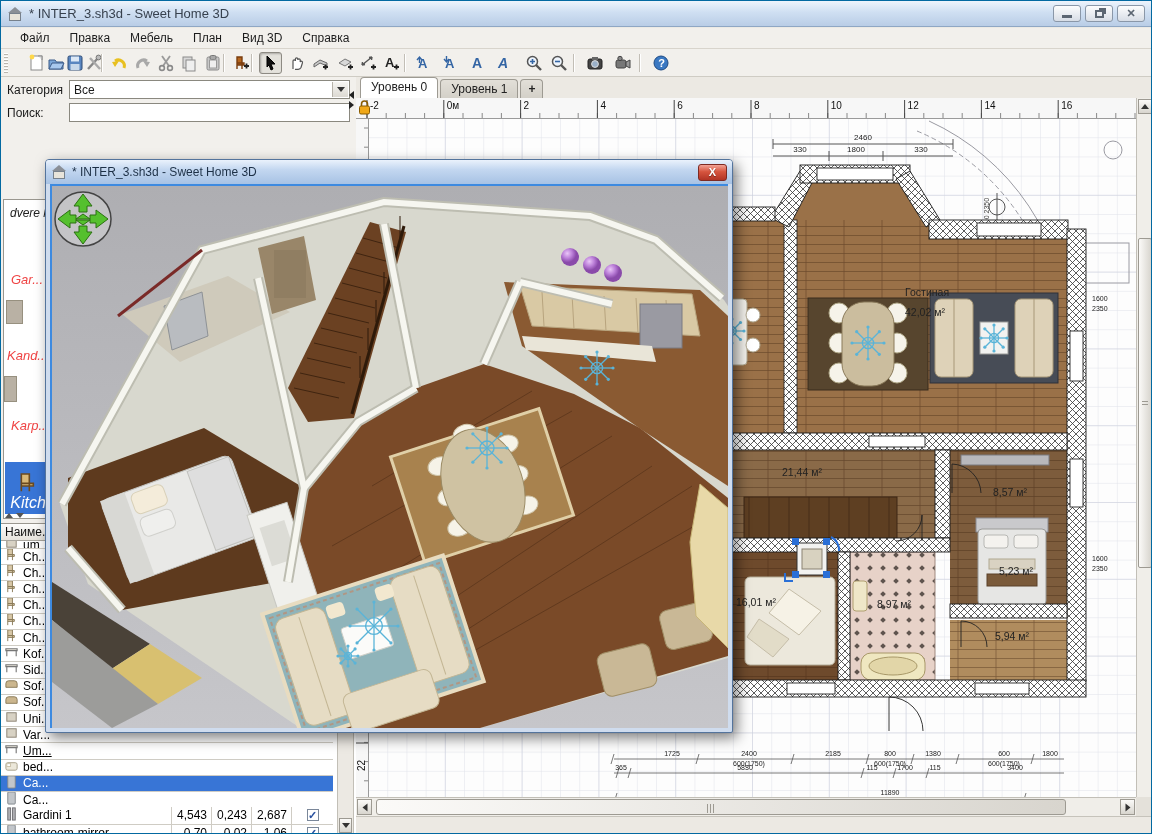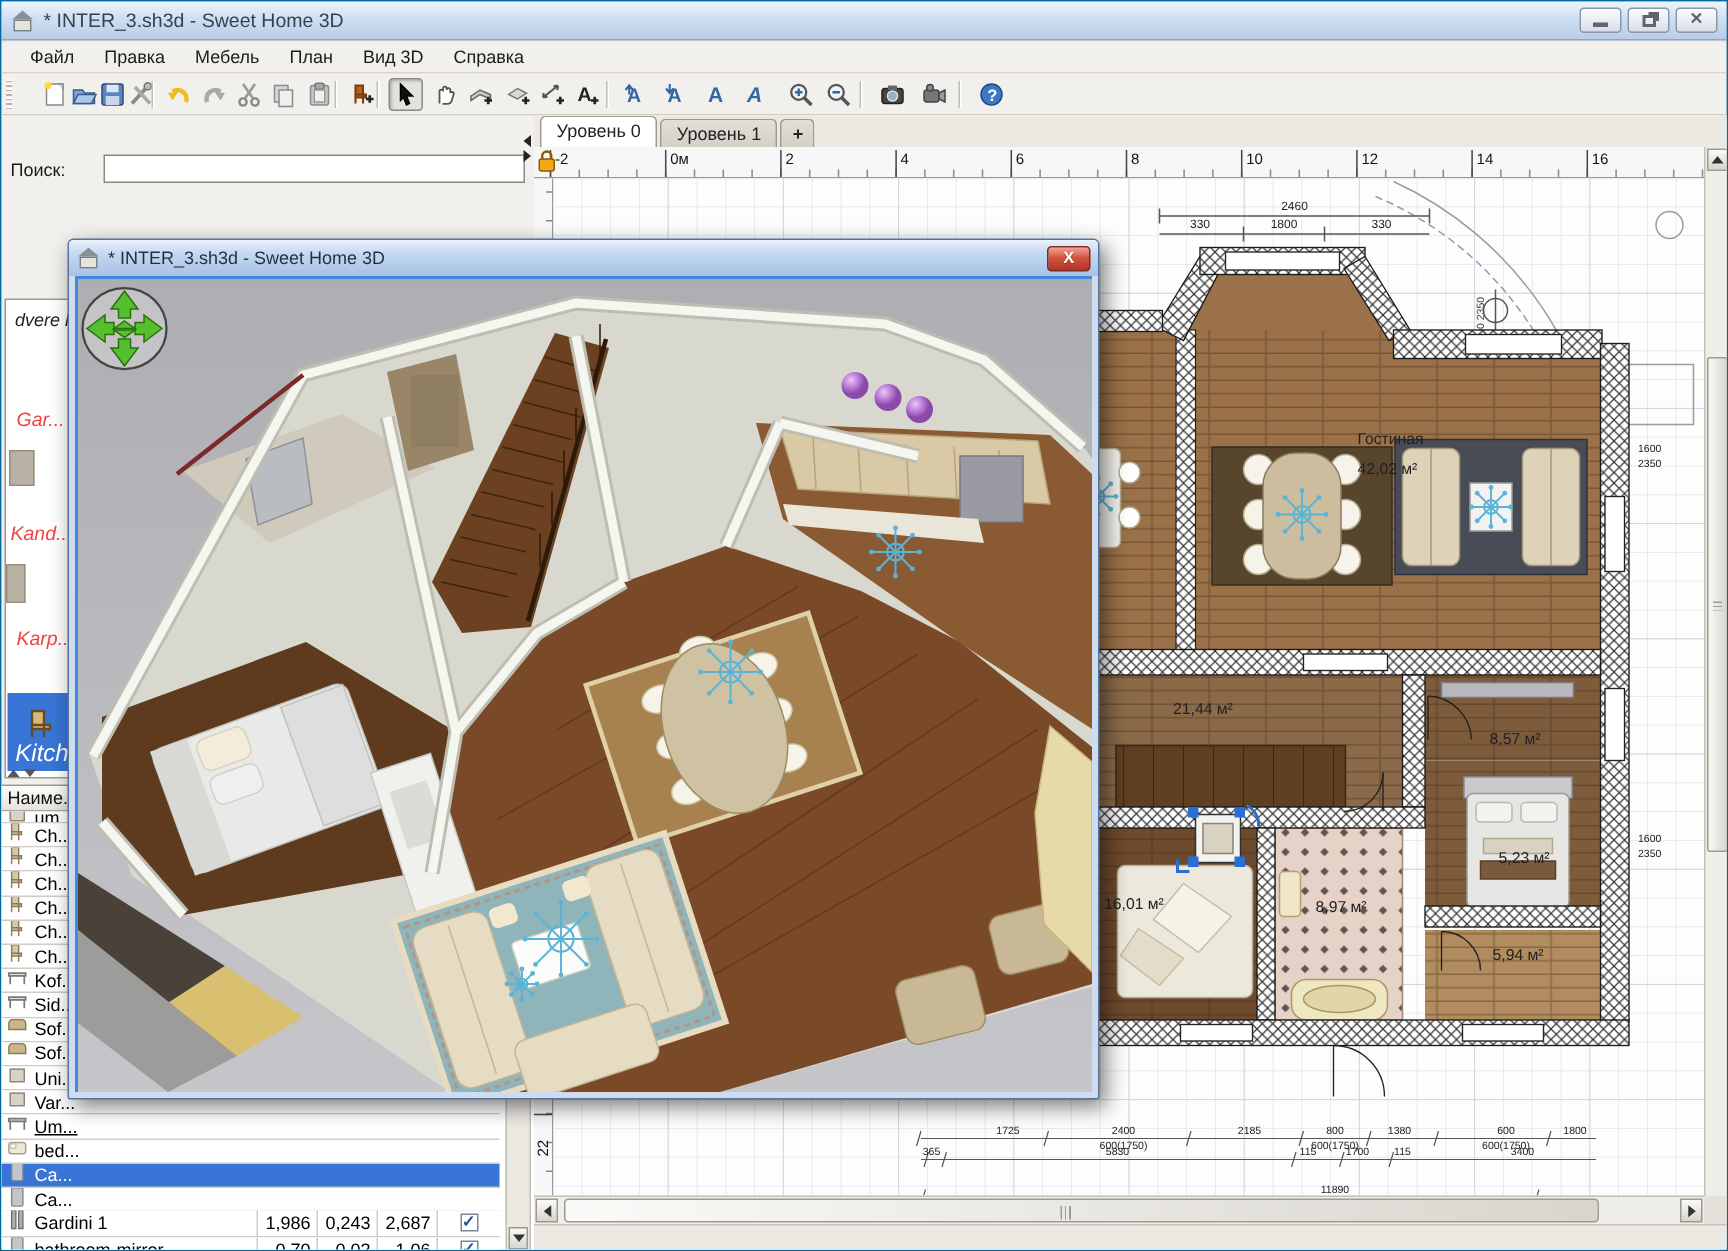--- a/index.html
+++ b/index.html
@@ -275,20 +275,29 @@
       </div>
       <div class="tb-sep" style="left: 100px;"></div>
       <div class="tb-sep" style="left: 222px;"></div>
       <div class="tb-sep" style="left: 250px;"></div>
       <div class="tb-sep" style="left: 403px;"></div>
       <div class="tb-sep" style="left: 572px;"></div>
       <div class="tb-sep" style="left: 638px;"></div>
     </div>
 
   <div class="leftpanel">
+    <div class="fieldrow" style="top:3px;padding:0 6px;">
+      <span style="width:62px;">Категория</span>
+      <div class="combo">
+        <span>Все</span>
+        <span class="arrowbox">
+            <span class="tri-down"></span>
+          </span>
+      </div>
+    </div>
     <div class="fieldrow" style="top:26px;padding:0 6px;">
       <span style="width:62px;">Поиск:</span>
       <div class="textinput"></div>
     </div>
 
     <div class="catalog" id="catalog">
       <div class="cat-scroll">
         <div class="btn">
             <span class="tri-up"></span>
           </div>
@@ -430,21 +439,21 @@
               <rect x="4" y="2" width="8" height="13" rx="1" fill="#c2c6ca" stroke="#80868c"></rect>
             </svg></span>
           <span class="lname">Ca...</span>
         </div>
         <div class="lrow" style="top: 283px; height: 17.5px;">
           <span class="licon"><svg width="15" height="15" viewBox="0 0 16 16">
               <rect x="4" y="2" width="3" height="13" fill="#b0b0b4" stroke="#707074"></rect>
               <rect x="9" y="2" width="3" height="13" fill="#b0b0b4" stroke="#707074"></rect>
             </svg></span>
           <span class="lname">Gardini 1</span>
-          <span class="num">1,986</span>
+          <span class="num">4,543</span>
           <span class="num">0,243</span>
           <span class="num">2,687</span>
           <span class="chk">
             <span class="checkbox">✓</span>
           </span>
         </div>
         <div class="lrow" style="top: 300.5px; height: 17.5px;">
           <span class="licon"><svg width="15" height="15" viewBox="0 0 16 16">
               <rect x="4" y="2" width="8" height="13" rx="1" fill="#c2c6ca" stroke="#80868c"></rect>
             </svg></span>

